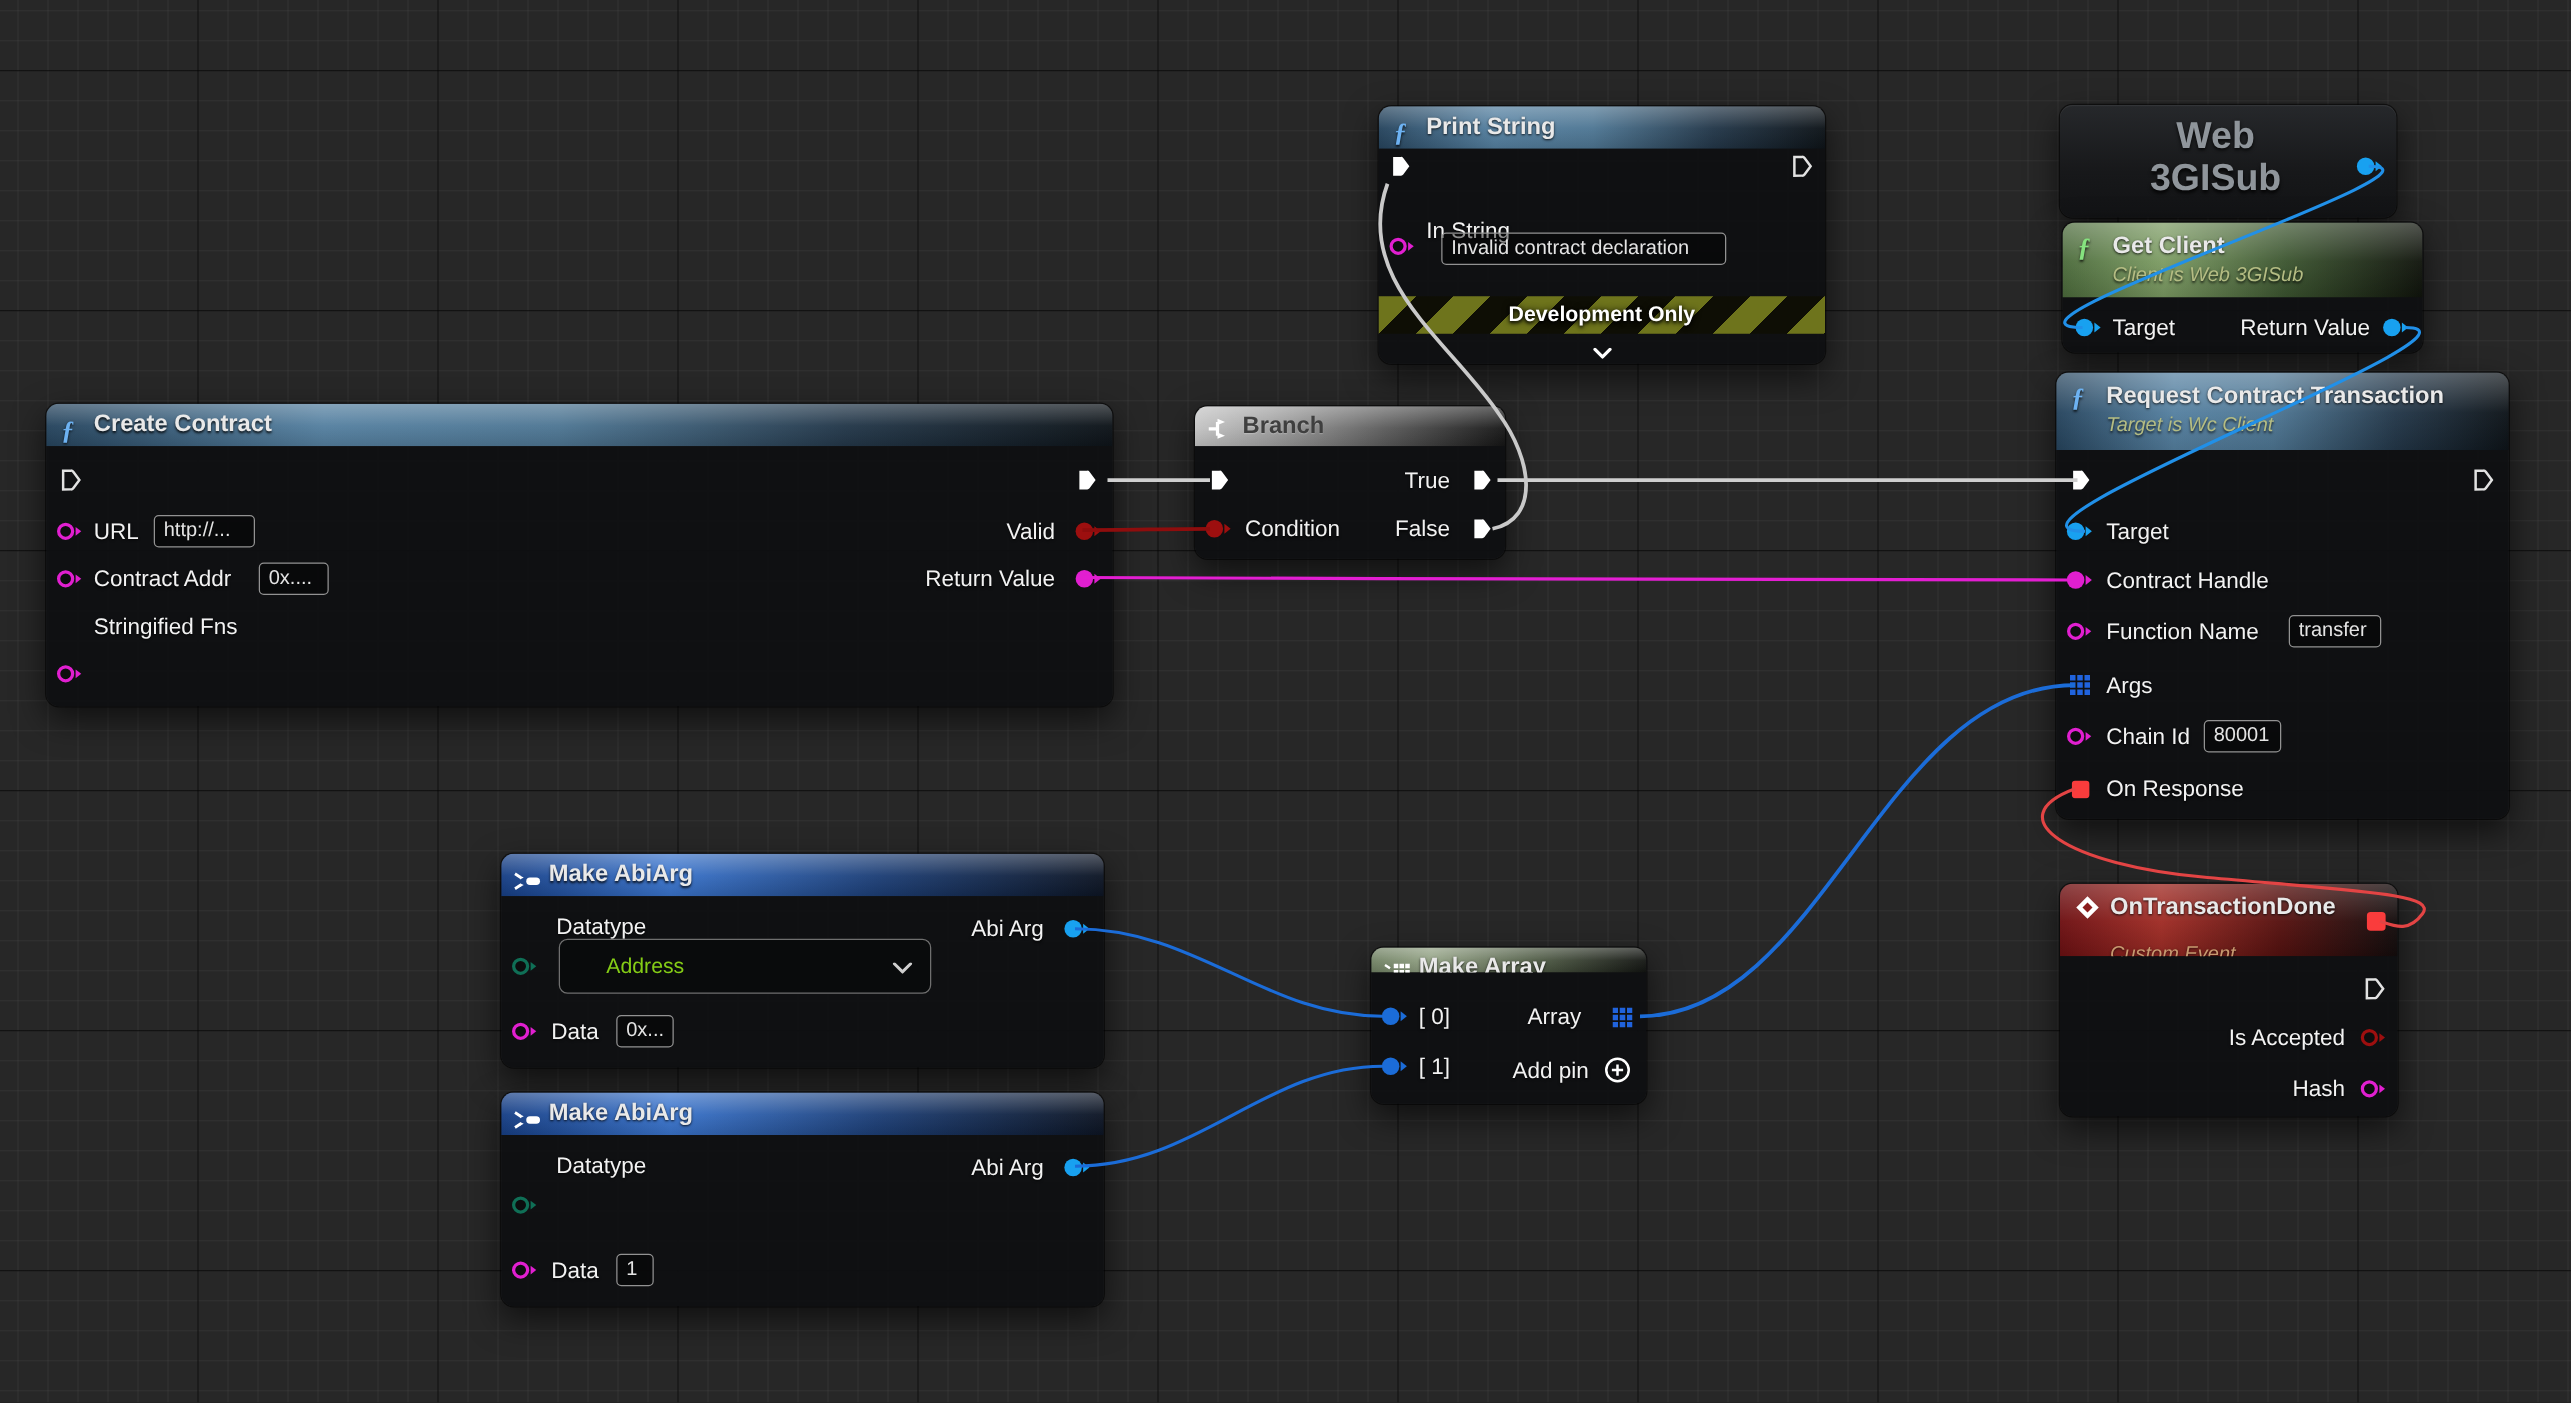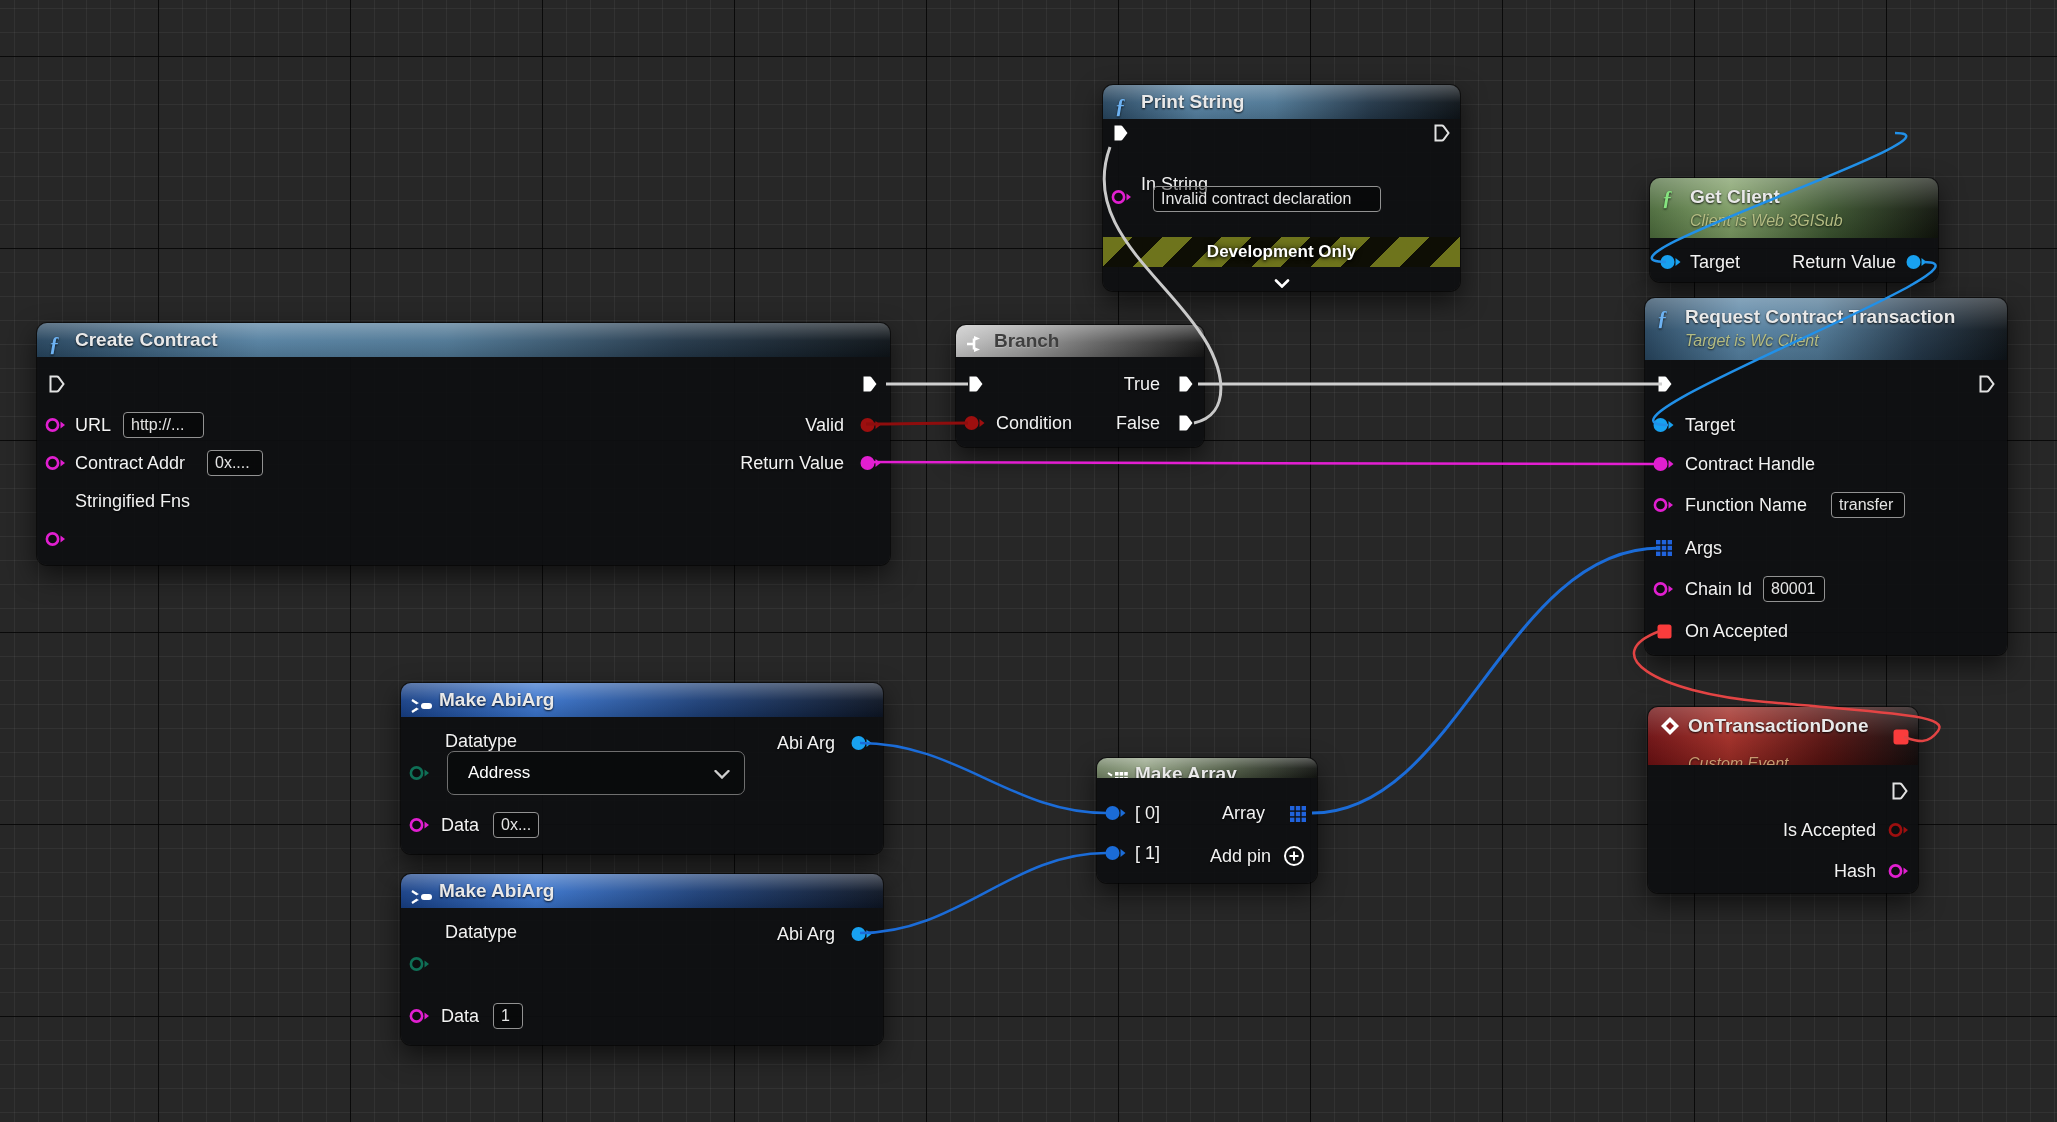--- a/index.html
+++ b/index.html
@@ -47,21 +47,21 @@
   
   .pl{position:absolute;font-size:18px;color:#f2f2f2;line-height:24px;white-space:nowrap;text-shadow:0 1px 2px rgba(0,0,0,.75);}
   .field{
     position:absolute;box-sizing:border-box;height:26px;line-height:24px;
     border:1px solid #929292;border-radius:4px;background:rgba(0,0,0,.42);
     color:#e4e4e4;font-size:16px;padding:0 7px;white-space:nowrap;
   }
   .dropdown{
     position:absolute;box-sizing:border-box;height:44px;line-height:42px;
     border:1px solid #6f6f6f;border-radius:7px;background:rgba(8,10,12,.85);
-    color:#ffffff;font-size:17px;padding:0 40px 0 20px;
+    color:#84cc16;font-size:17px;padding:0 40px 0 37px;
   }
   .dropdown svg{position:absolute;right:14px;top:18px;}
   .pin{position:absolute;}
   
   .varnode{background:linear-gradient(180deg,#26282b,#17181a 60%,#121315);}
   .vartxt{position:absolute;left:0;right:20px;text-align:center;font-size:30px;font-weight:bold;color:#8f959b;line-height:33px;text-shadow:0 2px 3px rgba(0,0,0,.8);}
   
   .banner{
     position:absolute;left:0;right:0;height:30px;line-height:30px;text-align:center;
     background:repeating-linear-gradient(135deg,#6e741c 0 21px,#0e0e05 21px 42px);
@@ -112,20 +112,30 @@
     </span>
     <span class="field" style="left:50px;top:101px;width:228px">Invalid contract declaration</span>
     <div class="banner" style="top:152px">Development Only</div>
     <span class="chev" style="top:189px">
       <svg width="16" height="9" viewBox="0 0 16 9">
           <polyline points="2,1.5 8,7.5 14,1.5" fill="none" stroke="#ffffff" stroke-width="2.6" stroke-linecap="round"></polyline>
         </svg>
     </span>
   </div>
 
+  <div class="node varnode" style="left:1648px;top:84px;width:269px;height:90px">
+    <span class="vartxt" style="top:8px">Web</span>
+    <span class="vartxt" style="top:42px">3GISub</span>
+    <span class="pin" style="left:237px;top:41px">
+      <svg width="22" height="16" viewBox="0 0 22 16">
+          <circle cx="7.5" cy="8" r="7" fill="#18a1f0"></circle>
+          <path d="M15.5 4 L20.5 8 L15.5 12 z" fill="#18a1f0"></path>
+        </svg>
+    </span>
+  </div>
 
   <div class="node" style="left:1650px;top:178px;width:288px;height:104px">
     <div class="hdr hdr-green hdr-two">
       <span class="fnicon green" style="top:8px">ƒ</span>
       <span class="t1">Get Client</span>
       <span class="t2">Client is Web 3GISub</span>
     </div>
     <span class="pin" style="left:10px;top:76px">
       <svg width="22" height="16" viewBox="0 0 22 16">
           <circle cx="7.5" cy="8" r="7" fill="#18a1f0"></circle>
@@ -202,21 +212,21 @@
           <path d="M15.5 4.5 L20 8 L15.5 11.5 z" fill="#e11fd0"></path>
         </svg>
     </span>
     <span class="pl" style="left:40px;top:279px">Chain Id</span>
     <span class="field" style="left:118px;top:278px;width:62px">80001</span>
     <span class="pin" style="left:12px;top:326px">
       <svg width="15" height="15" viewBox="0 0 15 15">
           <rect x="0.5" y="0.5" width="14" height="14" rx="2.5" fill="#fa3c3c"></rect>
         </svg>
     </span>
-    <span class="pl" style="left:40px;top:321px">On Accepted</span>
+    <span class="pl" style="left:40px;top:321px">On Response</span>
   </div>
 
   <div class="node" style="left:956px;top:325px;width:248px;height:122px">
     <div class="hdr hdr-gray hdr-one" style="height:32px;line-height:32px">
       <span class="hdricon" style="top:7px">
         <svg width="20" height="18" viewBox="0 0 20 18">
             <path d="M1 9 H7 M8 3.5 V14.5" stroke="#ffffff" stroke-width="2.6" fill="none"></path>
             <path d="M8 1 l6 2.5 -6 2.5 z" fill="#ffffff"></path>
             <path d="M8 12 l6 2.5 -6 2.5 z" fill="#ffffff"></path>
           </svg>

